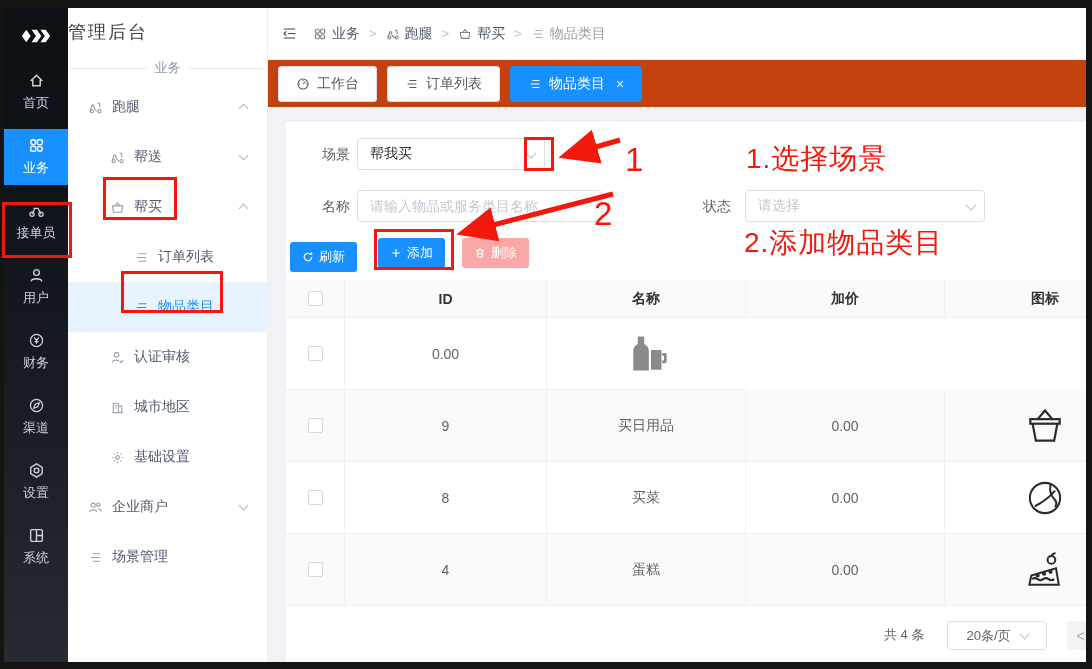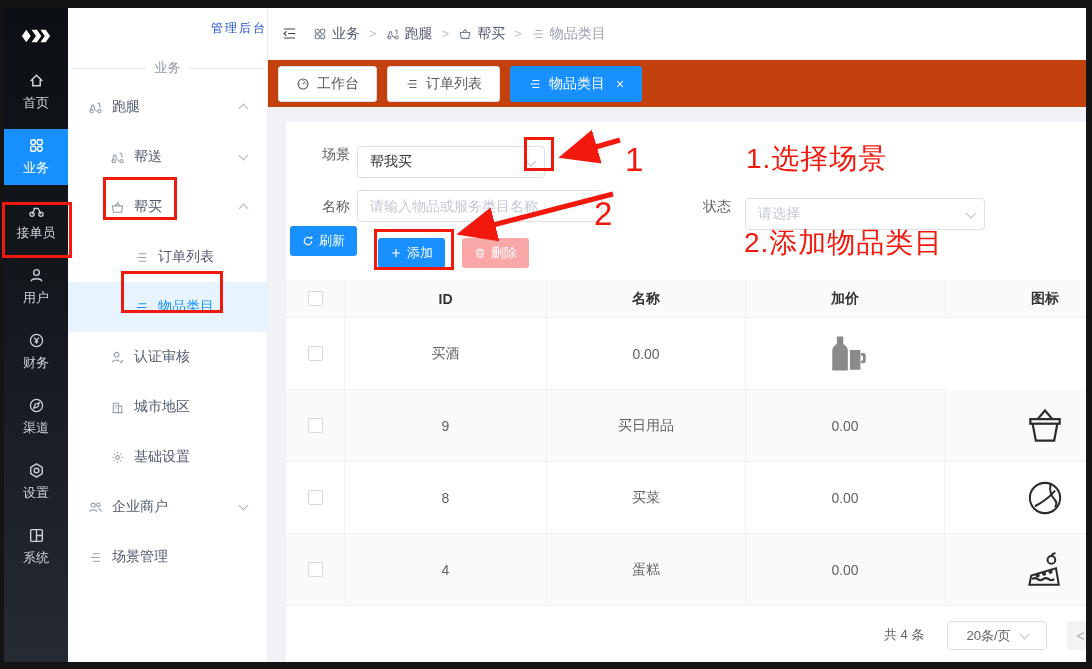--- a/index.html
+++ b/index.html
@@ -19,22 +19,22 @@
   .dnav { height:56px; margin-bottom:9px; display:flex; flex-direction:column;
     align-items:center; justify-content:center; gap:5px;
     color:#ced3da; font-size:13px; cursor:pointer; }
   .dnav:first-of-type { margin-top:12px; }
   .dnav svg { width:17px; height:17px; }
   .dnav.active { background:#1890ff; color:#fff; }
 
   
   .side-menu { width:200px; flex:0 0 200px; background:#fff;
     border-right:1px solid #eceef1; position:relative; }
-  .sm-title { padding-top:12px; height:46px; text-align:right;
-    font-size:12px; color:#1d4ed8; letter-spacing:2px; font-weight:500; }
+  .sm-title { padding-top:12px; height:46px; text-align:left;
+    font-size:18px; color:#404040; letter-spacing:2px; font-weight:500; }
   .sm-divider { display:flex; align-items:center; gap:8px; height:20px;
     margin:4px 0 4px 0; color:#8c97a5; font-size:13px; padding:0 2px; }
   .sm-divider:before,.sm-divider:after { content:""; flex:1; height:1px; background:#e8eaee; }
   .smi { height:50px; display:flex; align-items:center; gap:9px;
     font-size:14px; color:#515a6e; cursor:pointer; position:relative; }
   .smi svg { width:15px; height:15px; color:#98a1ad; flex:0 0 15px; }
   .smi.lv1 { padding-left:20px; }
   .smi.lv2 { padding-left:42px; }
   .smi.lv3 { padding-left:66px; }
   .smi.active { background:#e7f4ff; color:#1890ff; }
@@ -66,21 +66,21 @@
   .tab.active { background:#1890ff; border-color:#1890ff; color:#fff; }
   .tab .close { font-size:14px; margin-left:4px; line-height:1; opacity:.9; }
 
   .content { flex:1; background:#f0f2f5; position:relative; }
   .card { position:absolute; left:18px; top:14px; right:0; bottom:0;
     background:#fff; overflow:hidden; }
 
   .flabel { position:absolute; font-size:14px; color:#606266; line-height:32px; }
   .sel { position:absolute; height:32px; border:1px solid #dcdfe6; border-radius:4px;
     background:#fff; display:flex; align-items:center; padding:0 28px 0 12px;
-    font-size:14px; color:#333; cursor:pointer;margin-top:8px; }
+    font-size:14px; color:#333; cursor:pointer; }
   .sel .ph { color:#c3c8d2; }
   .sel .sel-arrow { position:absolute; right:9px; top:12px; width:8px; height:8px;
     border-right:1.4px solid #c0c4cc; border-bottom:1.4px solid #c0c4cc;
     transform:rotate(45deg); margin-top:-2px; }
   .tinput { position:absolute; height:32px; border:1px solid #dcdfe6; border-radius:4px;
     padding:0 12px; font-size:14px; color:#333; outline:none;
     font-family:"Liberation Sans","DejaVu Sans",sans-serif; }
   .tinput::placeholder { color:#c3c8d2; }
 
   .btn { position:absolute; height:30px; border:none; border-radius:3px;
@@ -408,21 +408,21 @@
 
         <span class="flabel" style="left:36px;top:68px;">名称</span>
         <input class="tinput" style="left: 71px; top: 68px; width: 245px;" placeholder="请输入物品或服务类目名称">
 
         <span class="flabel" style="left:417px;top:68px;">状态</span>
         <div class="sel" style="left:459px;top:68px;width:240px;">
           <span class="ph">请选择</span>
           <i class="sel-arrow"></i>
         </div>
 
-        <button class="btn primary" style="left:4px;top:104px;">
+        <button class="btn primary" style="left:4px;top:120px;">
           <svg viewBox="0 0 16 16">
               <g stroke="currentColor" fill="none" stroke-width="1.5">
                 <path d="M13 8a5 5 0 1 1-1.5-3.6M12.9 1.7v3h-3"></path>
               </g>
             </svg>
           <span>刷新</span>
         </button>
         <button class="btn primary" style="left:92px;top:116px;">
           <svg viewBox="0 0 16 16">
               <path d="M8 2.8v10.4M2.8 8h10.4" stroke="currentColor" stroke-width="1.6" fill="none"></path>
@@ -446,21 +446,20 @@
             <div>ID</div>
             <div>名称</div>
             <div>加价</div>
             <div>图标</div>
           </div>
 
           <div class="trow tbody">
             <div>
                 <span class="cb"></span>
               </div>
-            <div>买酒</div>
             <div>0.00</div>
             <div class="rowicon">
               <svg viewBox="0 0 48 48">
                   <g fill="#8a8a8a">
                     <path d="M14 5h7v8c3.5 1.8 5 4.5 5 8v21H9V21c0-3.5 1.5-6.2 5-8z"></path>
                     <rect x="27.5" y="19" width="13" height="23" rx="1.5" stroke="#fff" stroke-width="1.5"></rect>
                     <path d="M40.5 23h3a2 2 0 0 1 2 2v7a2 2 0 0 1-2 2h-3v-3h2v-5h-2z"></path>
                   </g>
                 </svg>
             </div>

